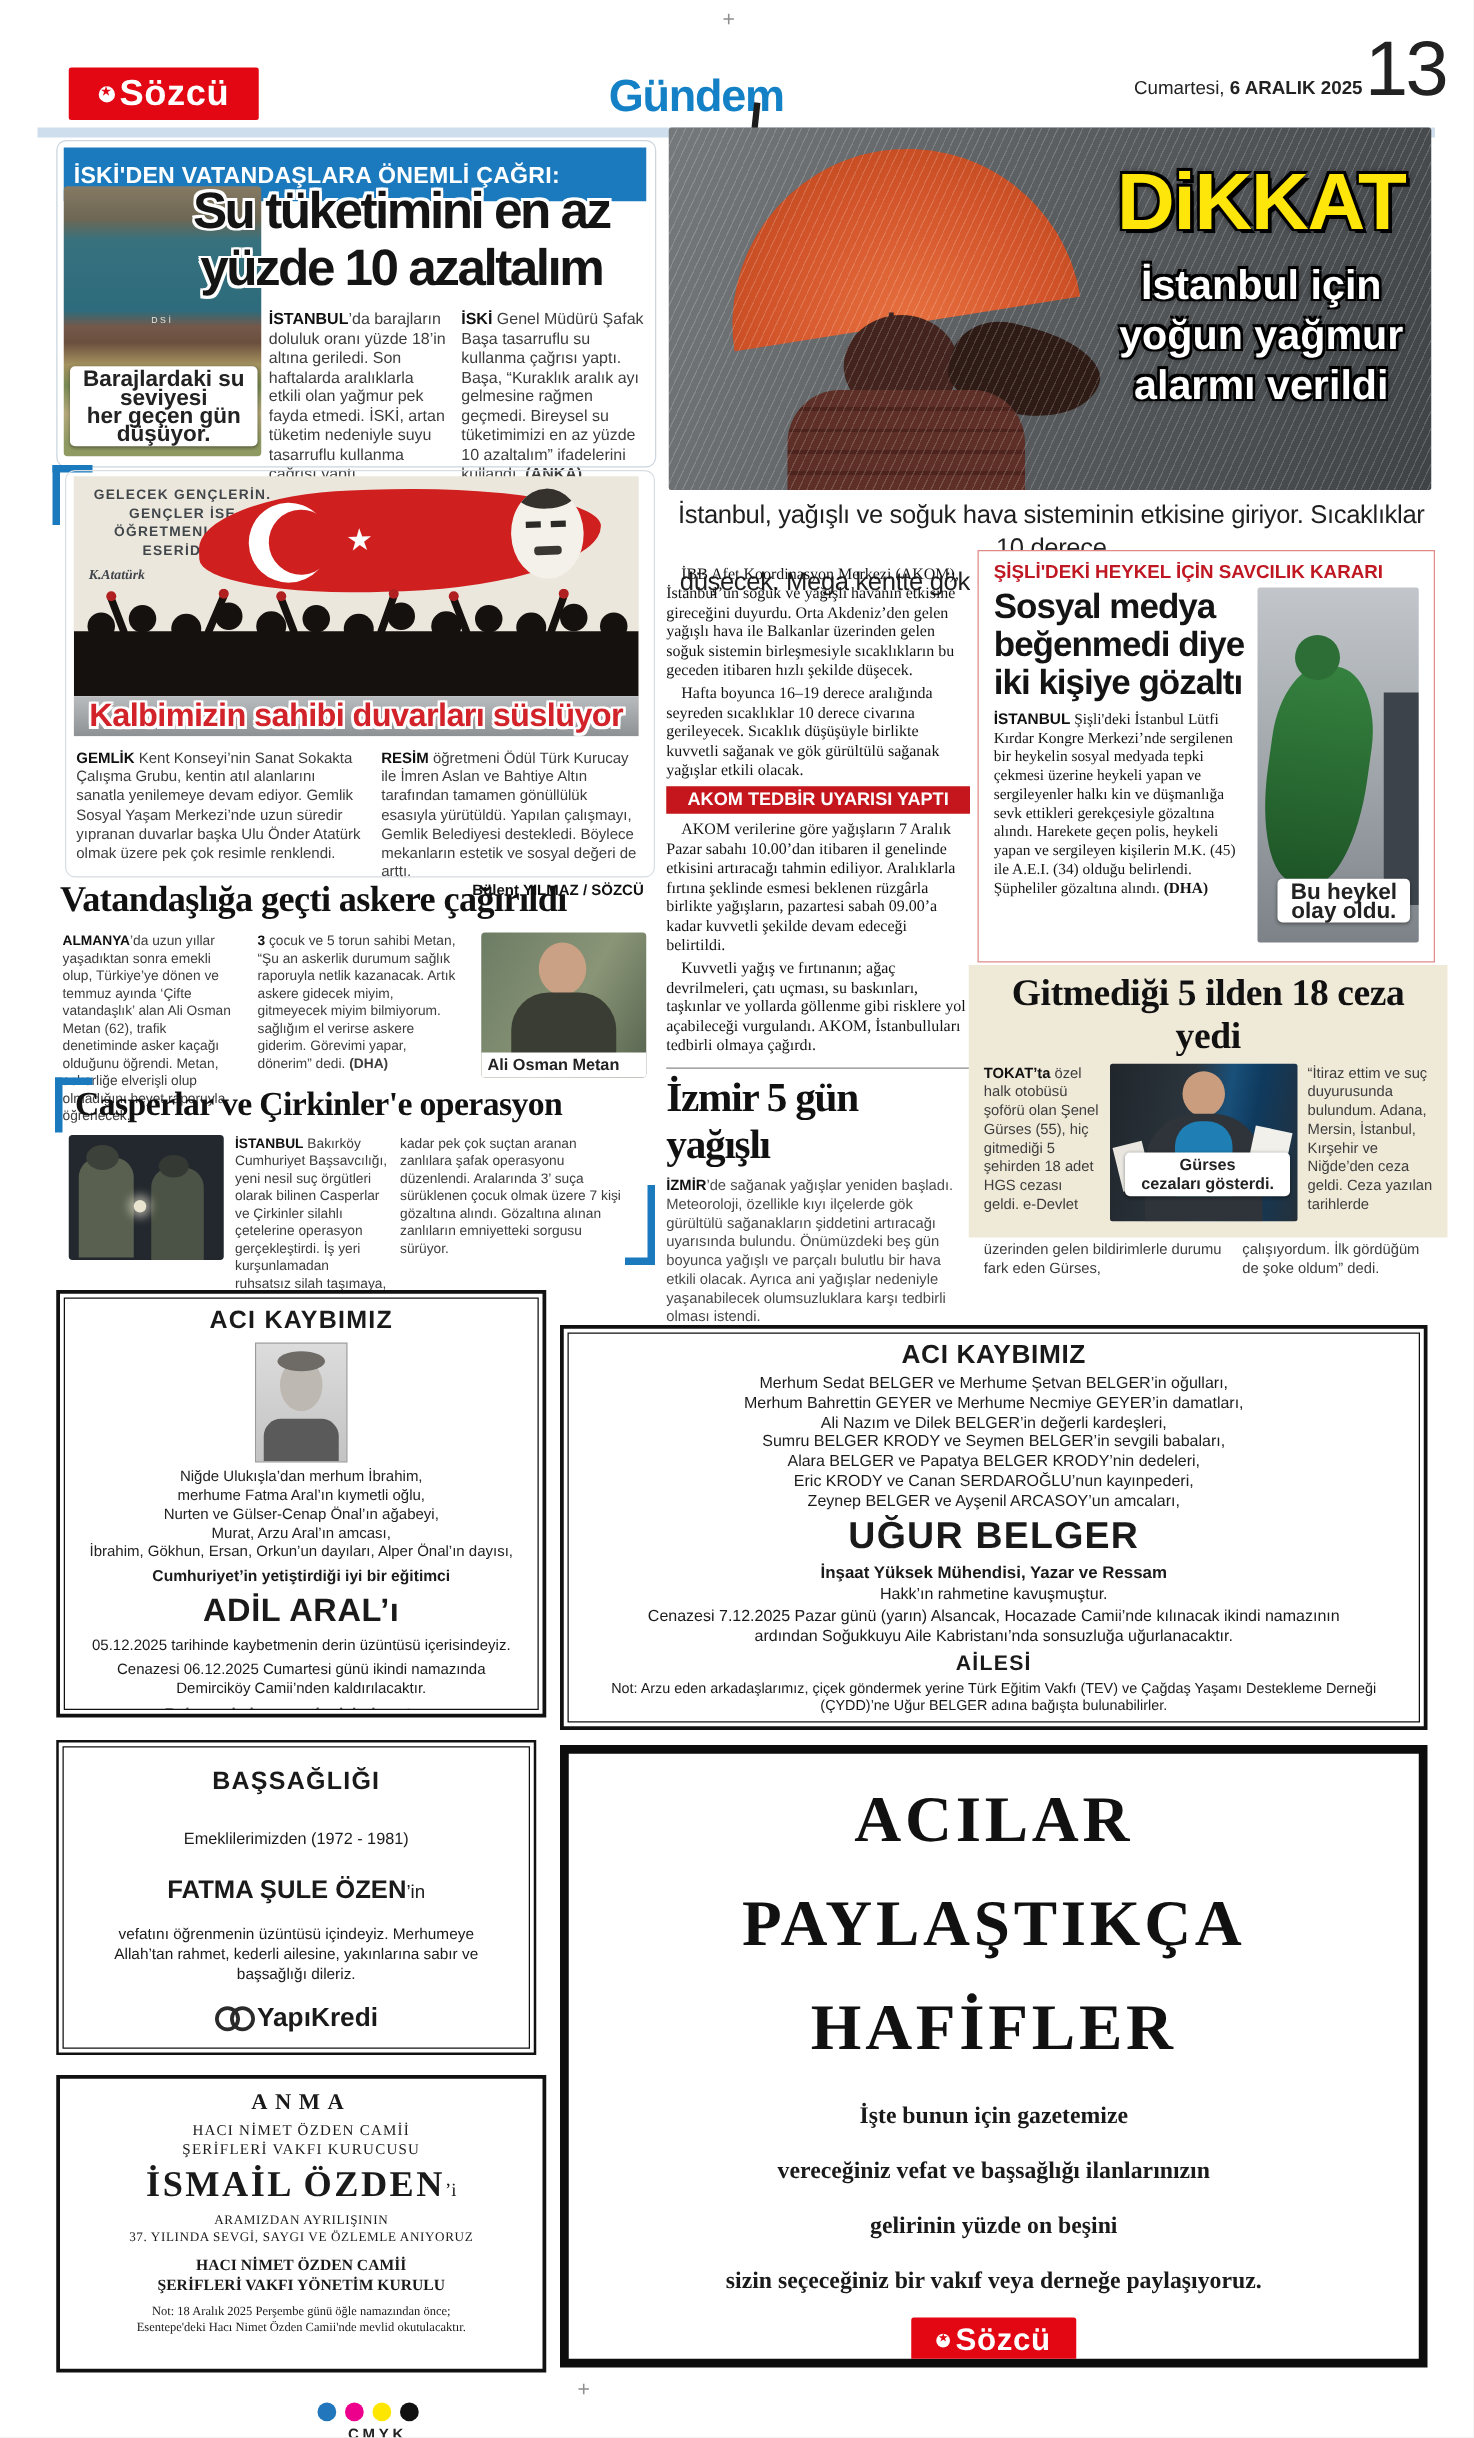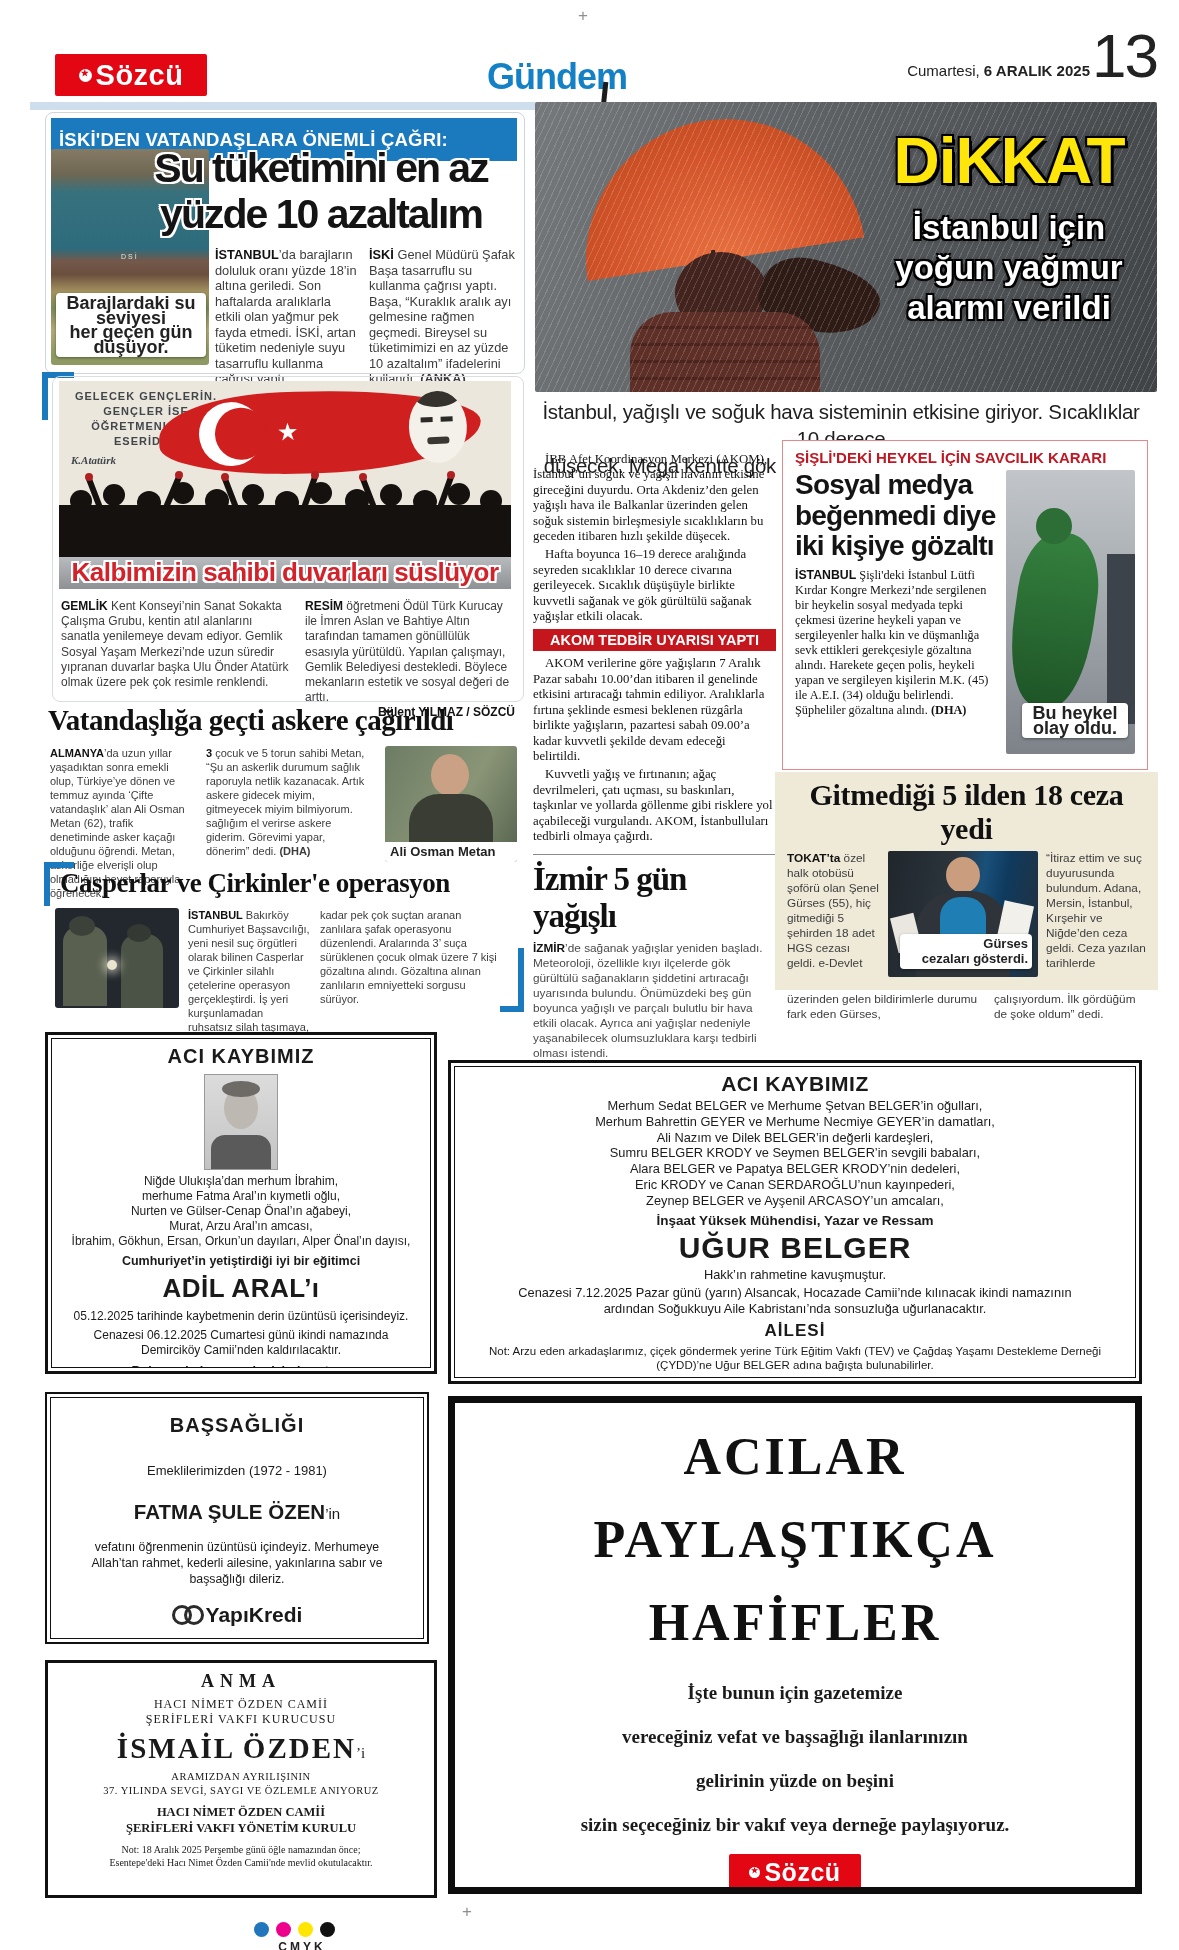--- a/index.html
+++ b/index.html
@@ -24,21 +24,21 @@
   .kicker-band{background:#1b7abd;color:#fff;font-weight:800;font-size:18.5px;
                display:flex;align-items:center;padding-left:8px;letter-spacing:.2px;}
   .mega-head{font-weight:900;font-size:41px;line-height:46px;letter-spacing:-2px;color:#141414;
              text-shadow:-2px 0 #fff,2px 0 #fff,0 -2px #fff,0 2px #fff,-2px -2px #fff,2px 2px #fff,-2px 2px #fff,2px -2px #fff;}
   .body-sm{font-size:12.8px;line-height:15.5px;color:#3d3d3d;}
   .body-xs{font-size:11px;line-height:14px;color:#3d3d3d;}
   .lead{font-weight:800;color:#111;}
   .photo-cap{background:#fff;border-radius:4px;font-weight:bold;font-size:18px;line-height:14.5px;
              color:#222;text-align:center;padding:3px 4px;box-shadow:0 1px 3px rgba(0,0,0,.4);}
   
-  .rain-photo{background:linear-gradient(110deg,#75797c 0%,#5a5e61 45%,#3f4346 100%);overflow:hidden;padding-left:12px;}
+  .rain-photo{background:linear-gradient(110deg,#75797c 0%,#5a5e61 45%,#3f4346 100%);overflow:hidden;}
   .rain-streaks{position:absolute;inset:0;background:repeating-linear-gradient(115deg,rgba(255,255,255,.16) 0 1px,transparent 1px 6px);}
   .dikkat{color:#ffe60a;font-weight:900;font-size:64px;letter-spacing:-1px;
           text-shadow:3px 3px 0 #000,-2px -2px 0 #000,2px -2px 0 #000,-2px 2px 0 #000,0 0 6px #000;}
   .dikkat-sub{color:#fff;font-weight:800;font-size:33px;line-height:40px;
           text-shadow:2px 2px 0 #000,-2px -2px 0 #000,2px -2px 0 #000,-2px 2px 0 #000,0 0 5px #000;}
   
   .deck{font-size:20.5px;line-height:27px;color:#1f1f1f;letter-spacing:-.3px;}
   .wcol p{margin:0 0 3px 0;font-family:"Liberation Serif",serif;font-size:12.8px;line-height:15.4px;color:#141414;text-indent:12px;}
   .akom-banner{background:#c4161c;color:#fff;font-weight:800;font-size:14.5px;text-align:center;
                padding:3px 15px;margin:5px 0;}
@@ -187,21 +187,21 @@
     <div style="display:flex;margin-top:5px;">
       <div class="body-xs" style="width:95px;font-size:11.8px;line-height:15px;">
         <span class="lead">TOKAT’ta</span><span> özel halk otobüsü şoförü olan Şenel Gürses (55), hiç gitmediği 5 şehirden 18 adet HGS cezası geldi. e-Devlet</span>
       </div>
       <div class="gurses-photo" style="width:150px;height:126px;margin:0 8px;flex:none;">
         <div class="abs" style="left:58px;top:6px;width:34px;height:36px;border-radius:50%;background:#c99d7d;"></div>
         <div class="abs" style="left:28px;top:40px;width:94px;height:86px;border-radius:40px 40px 0 0;background:#2e343a;"></div>
         <div class="abs" style="left:52px;top:46px;width:46px;height:60px;border-radius:20px 20px 0 0;background:#1f7fb5;"></div>
         <div class="abs" style="left:112px;top:52px;width:30px;height:42px;background:#f2f0ea;transform:rotate(12deg);"></div>
         <div class="abs" style="left:6px;top:64px;width:24px;height:36px;background:#e9e7e0;transform:rotate(-14deg);"></div>
-        <div class="abs photo-cap" style="left:12px;bottom:8px;width:124px;font-size:13px;text-align:right;">
+        <div class="abs photo-cap" style="left:12px;bottom:20px;width:124px;font-size:13px;">
           <div>Gürses</div>
           <div>cezaları gösterdi.</div>
         </div>
       </div>
       <div class="body-xs" style="width:102px;font-size:11.8px;line-height:15px;">“İtiraz ettim ve suç duyurusunda bulundum. Adana, Mersin, İstanbul, Kırşehir ve Niğde’den ceza geldi. Ceza yazılan tarihlerde</div>
     </div>
     <div style="display:flex;margin-top:15px;">
       <div class="body-xs" style="width:205px;font-size:11.8px;line-height:15px;">üzerinden gelen bildirimlerle durumu fark eden Gürses,</div>
       <div class="body-xs" style="width:160px;font-size:11.8px;line-height:15px;margin-left:12px;">çalışıyordum. İlk gördüğüm de şoke oldum” dedi.</div>
     </div>
@@ -333,22 +333,22 @@
       <div class="b" style="font-size:21px;letter-spacing:.5px;">ACI KAYBIMIZ</div>
       <div style="font-size:12.8px;line-height:15.8px;color:#1c1c1c;margin-top:2px;">
         <div>Merhum Sedat BELGER ve Merhume Şetvan BELGER’in oğulları,</div>
         <div>Merhum Bahrettin GEYER ve Merhume Necmiye GEYER’in damatları,</div>
         <div>Ali Nazım ve Dilek BELGER’in değerli kardeşleri,</div>
         <div>Sumru BELGER KRODY ve Seymen BELGER’in sevgili babaları,</div>
         <div>Alara BELGER ve Papatya BELGER KRODY’nin dedeleri,</div>
         <div>Eric KRODY ve Canan SERDAROĞLU’nun kayınpederi,</div>
         <div>Zeynep BELGER ve Ayşenil ARCASOY’un amcaları,</div>
       </div>
+      <div class="b" style="font-size:30px;margin-top:3px;letter-spacing:1px;">UĞUR BELGER</div>
       <div class="b" style="font-size:13.5px;margin-top:4px;">İnşaat Yüksek Mühendisi, Yazar ve Ressam</div>
-      <div class="b" style="font-size:30px;margin-top:3px;letter-spacing:1px;">UĞUR BELGER</div>
       <div style="font-size:12.8px;margin-top:2px;">Hakk’ın rahmetine kavuşmuştur.</div>
       <div style="font-size:12.8px;line-height:16px;margin:3px auto 0 auto;max-width:600px;">Cenazesi 7.12.2025 Pazar günü (yarın) Alsancak, Hocazade Camii’nde kılınacak ikindi namazının ardından Soğukkuyu Aile Kabristanı’nda sonsuzluğa uğurlanacaktır.</div>
       <div class="b" style="font-size:17px;margin-top:4px;letter-spacing:1px;">AİLESİ</div>
       <div style="font-size:11.5px;line-height:14px;margin:3px auto 0 auto;max-width:640px;">Not: Arzu eden arkadaşlarımız, çiçek göndermek yerine Türk Eğitim Vakfı (TEV) ve Çağdaş Yaşamı Destekleme Derneği (ÇYDD)’ne Uğur BELGER adına bağışta bulunabilirler.</div>
     </div>
   </div>
 
   <div class="abs obit-outer thin" style="left:45px;top:1392px;width:384px;height:252px;">
     <div class="obit-inner" style="padding:10px 14px;">
       <div class="b" style="font-size:20px;letter-spacing:1px;margin-top:6px;">BAŞSAĞLIĞI</div>

